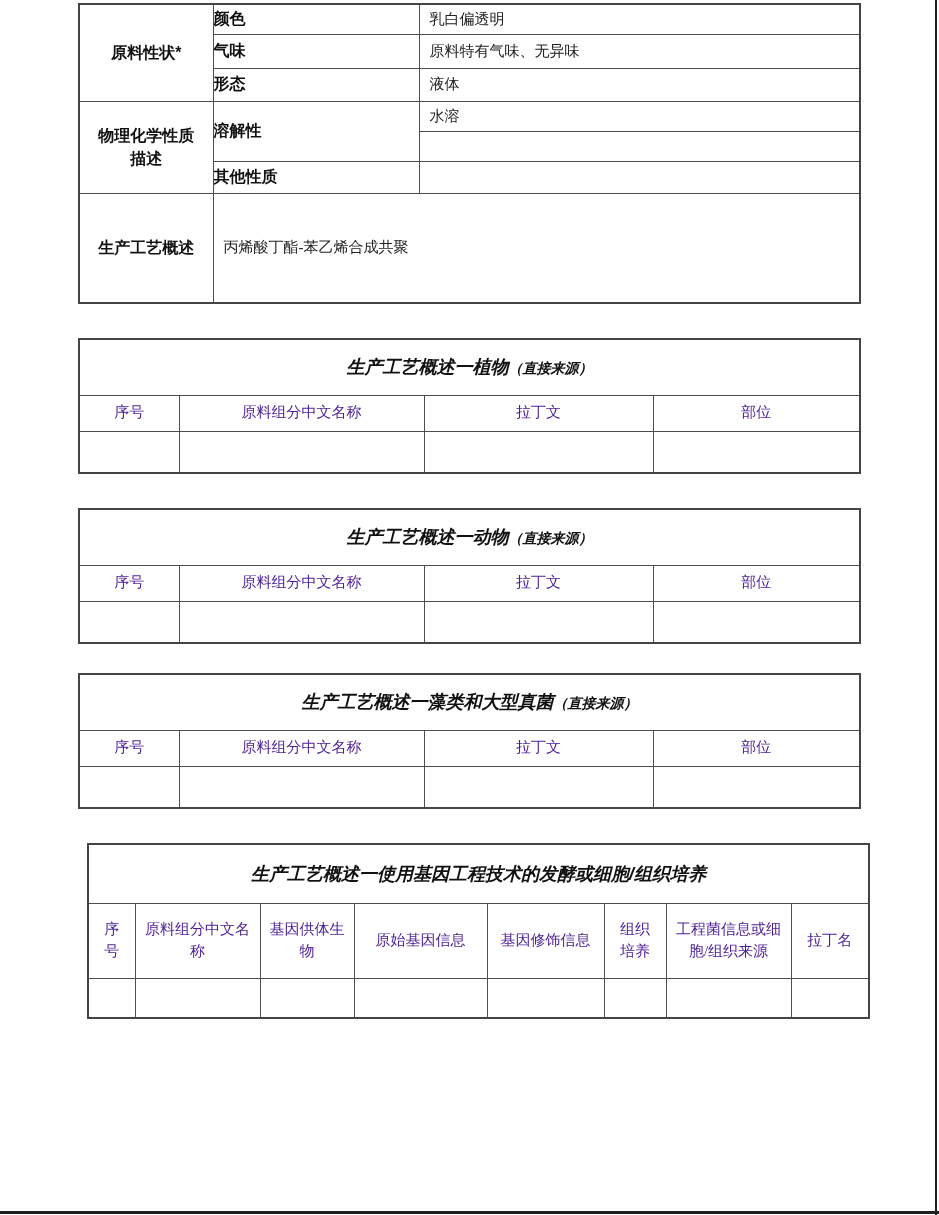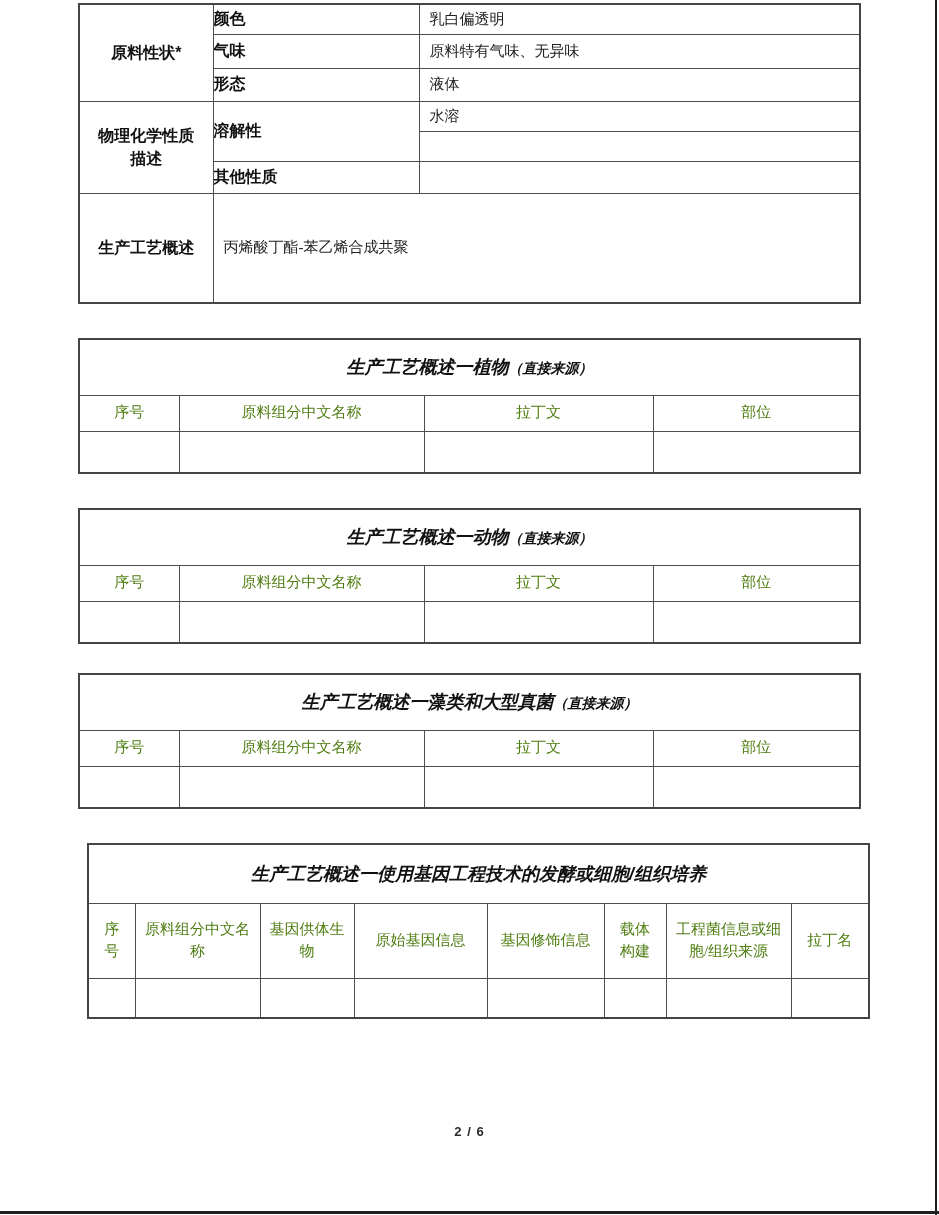--- a/index.html
+++ b/index.html
@@ -56,21 +56,21 @@
   tr.title-row .tn { font-weight: bold; font-size: 14px; color: #111; }
   .src tr.title-row { height: 56px; }
   .src tr.head-row  { height: 36px; }
   .src tr.data-row  { height: 42px; }
   .gmo tr.title-row { height: 59px; }
   .gmo tr.head-row  { height: 75px; }
   .gmo tr.data-row  { height: 40px; }
 
   tr.head-row td {
     font-family: "Liberation Serif", "DejaVu Serif", serif;
-    font-size: 15px; color: #4d7c0f; text-align: center;
+    font-size: 15px; color: #4c1d95; text-align: center;
     line-height: 1.45; padding: 2px 6px;
   }
   .gmo tr.head-row td { padding: 2px 9px; }
 
   
   .page-num {
     position: absolute; top: 1124px; left: 0; width: 939px;
     text-align: center; font-size: 13px; font-weight: bold; color: #2a2a2a;
     letter-spacing: 1px;
   }
@@ -223,34 +223,33 @@
         <td colspan="8">
           <span class="t">生产工艺概述一使用基因工程技术的发酵或细胞/组织培养</span>
         </td>
       </tr>
       <tr class="head-row">
         <td>序号</td>
         <td>原料组分中文名称</td>
         <td>基因供体生物</td>
         <td>原始基因信息</td>
         <td>基因修饰信息</td>
-        <td>载体构建</td>
+        <td>组织培养</td>
         <td>工程菌信息或细胞/组织来源</td>
         <td>拉丁名</td>
       </tr>
       <tr class="data-row">
         <td></td>
         <td></td>
         <td></td>
         <td></td>
         <td></td>
         <td></td>
         <td></td>
         <td></td>
       </tr>
     </tbody>
   </table>
 
-  <div class="page-num">2 / 6</div>
 
   <div class="edge-right"></div>
   <div class="edge-bottom"></div>
 </div>
 
 </body></html>

